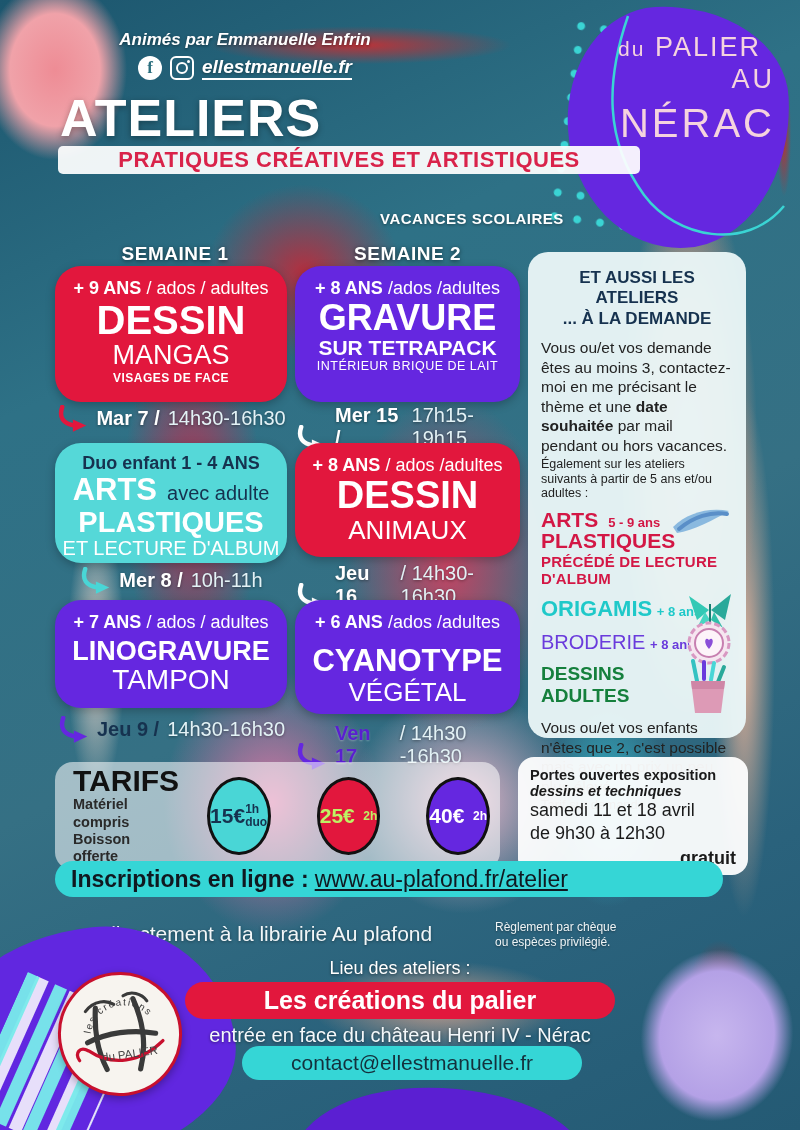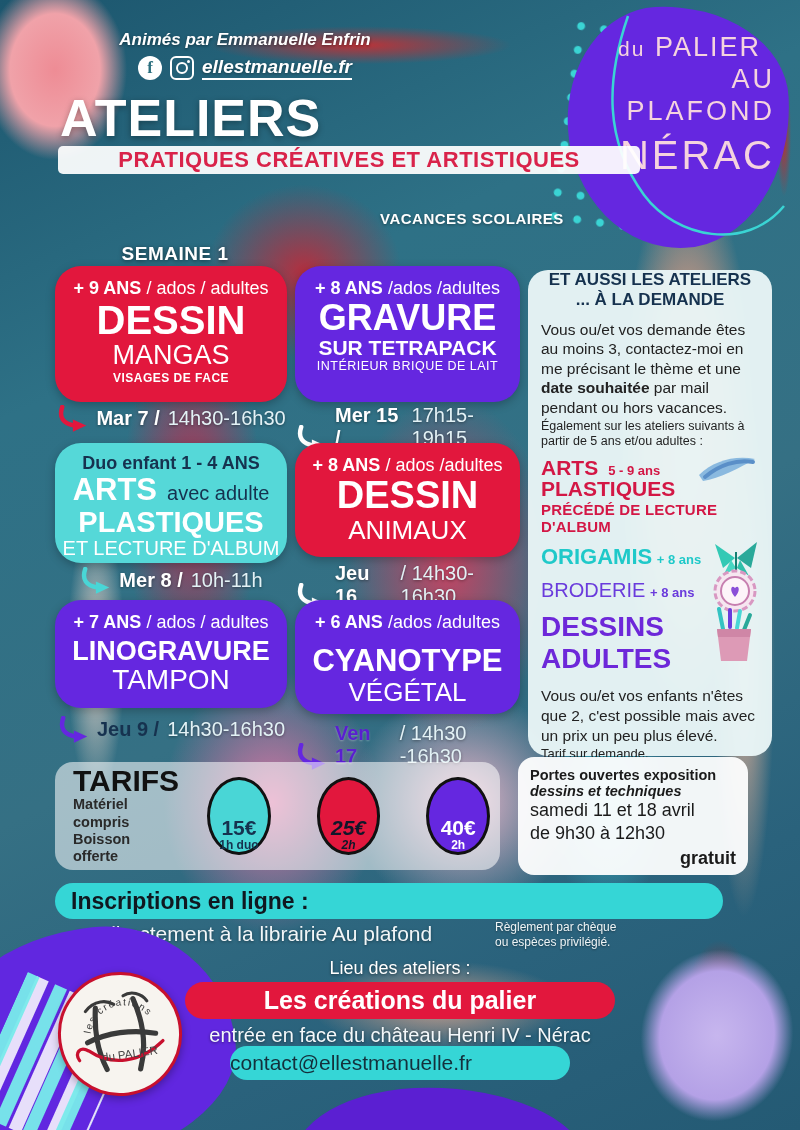--- a/index.html
+++ b/index.html
@@ -85,107 +85,107 @@
   .tiny{font-weight:700;font-size:12px;letter-spacing:.5px;}
   .date-row{position:absolute;display:flex;align-items:flex-end;justify-content:center;gap:8px;
     font-size:20px;text-shadow:0 1px 3px rgba(0,0,0,.4);}
   .date-row .day{font-weight:800;}
   .date-row .time{font-weight:400;color:#e3f2f6;}
   .date-row svg{flex:0 0 auto;margin-bottom:-2px;}
   .c-red{color:#e2173d;} .c-cyan{color:#49d6d6;} .c-purple{color:#6527e0;} .c-white{color:#fff;}
   .day-navy{color:#16324f !important;text-shadow:none;}
   .day-purple{color:#5a1fd0 !important;text-shadow:0 1px 2px rgba(255,255,255,.3);}
   
-  .sidebar{left:528px;top:270px;width:244px;height:486px;background:rgba(233,246,247,.96);
-    border-radius:20px;padding:0 13px;box-sizing:border-box;color:#222;}
+  .sidebar{left:528px;top:252px;width:218px;height:486px;background:rgba(233,246,247,.96);
+    border-radius:20px;padding:16px 13px;box-sizing:border-box;color:#222;}
   .sb-title{font-weight:800;color:#16324f;font-size:17px;text-align:center;line-height:1.2;}
   .sb-p{font-size:15.5px;line-height:1.26;margin-top:9px;}
   .sb-p b{font-weight:800;}
   .sb-small{font-size:12.5px;line-height:1.15;margin-top:2px;}
   .sb-item{position:relative;margin-top:9px;}
   .sb-arts .l{color:#d31745;font-weight:800;font-size:21px;line-height:1.0;}
   .sb-arts .age{color:#d31745;font-size:13px;font-weight:700;margin-left:10px;}
   .sb-arts .note{color:#d31745;font-weight:800;font-size:15px;letter-spacing:.2px;margin-top:2px;}
   .sb-origami{color:#1fc9c9;font-weight:800;font-size:22px;}
   .sb-broderie{color:#6a3bdc;font-weight:400;font-size:20px;}
   .sb-item .age2{font-size:13px;font-weight:700;}
-  .sb-dessins{color:#6d28d9;font-weight:800;font-size:28px;line-height:1.15;}
+  .sb-dessins{color:#15803d;font-weight:800;font-size:19px;line-height:1.15;}
   .sb-icon{position:absolute;right:0;top:-6px;}
   
   .tarifs{left:55px;top:762px;width:445px;height:108px;background:rgba(255,255,255,.55);
     border-radius:18px;display:flex;align-items:center;padding:0 10px 0 18px;box-sizing:border-box;gap:14px;}
   .tarifs-head{width:128px;}
   .tarifs-head .t{font-size:30px;font-weight:800;color:#111;line-height:1;}
   .tarifs-head .s{font-size:14.5px;font-weight:700;color:#2a2a2a;line-height:1.2;}
-  .price{width:72px;height:72px;border-radius:50%;border:3px solid #111;display:flex;flex-direction:column;
-    align-items:center;justify-content:flex-end;line-height:1.05;}
+  .price{width:72px;height:72px;border-radius:50%;border:3px solid #111;display:flex;flex-direction:row;
+    align-items:center;justify-content:space-between;line-height:1.05;}
   .price .a{font-size:21px;font-weight:800;}
   .price .d{font-size:12px;font-weight:700;}
   .price.cyan{background:#49d6d6;color:#16324f;margin-left:14px;}
-  .price.red{background:#e2173d;color:#0f172a;margin-left:32px;font-style:italic;}
+  .price.red{background:#e2173d;color:#bef264;margin-left:32px;}
   .price.purple{background:#6527e0;color:#fff;margin-left:32px;}
   .open-days{left:518px;top:757px;width:230px;height:118px;background:rgba(255,255,255,.94);
     border-radius:16px;padding:10px 12px;box-sizing:border-box;color:#1a1a1a;}
   .od1{font-weight:800;font-size:14.5px;}
   .od2{font-weight:800;font-style:italic;font-size:14.5px;}
   .od3{font-size:18px;line-height:1.25;}
   .od-free{font-weight:800;font-size:18px;text-align:right;margin-top:4px;}
   
-  .signup-pill{left:55px;top:883px;width:668px;height:36px;background:#35d6d6;border-radius:18px;
+  .signup-pill{left:55px;top:861px;width:668px;height:36px;background:#35d6d6;border-radius:18px;
     display:flex;align-items:center;padding-left:16px;box-sizing:border-box;white-space:nowrap;}
   .signup-pill .lbl{color:#101820;font-weight:800;font-size:23px;}
   .signup-pill .url{color:#101820;font-weight:400;font-size:23px;text-decoration:underline;margin-left:6px;}
   .signup-alt{left:75px;top:922px;color:#f2f6f8;font-size:21px;text-shadow:0 1px 3px rgba(0,0,0,.4);}
   .payment{left:495px;top:920px;color:#eef4f6;font-size:12px;line-height:1.25;text-shadow:0 1px 2px rgba(0,0,0,.4);}
   .venue-label{left:0;top:958px;width:800px;text-align:center;color:#fff;font-size:18px;
     text-shadow:0 1px 3px rgba(0,0,0,.45);}
   .venue-pill{left:185px;top:982px;width:430px;height:37px;background:#e2173d;border-radius:19px;
     display:flex;align-items:center;justify-content:center;}
   .venue-pill span{color:#fff;font-weight:800;font-size:25px;}
   .address{left:0;top:1024px;width:800px;text-align:center;color:#f4f8fa;font-size:20px;
     text-shadow:0 1px 3px rgba(0,0,0,.45);}
-  .email-pill{left:230px;top:1046px;width:340px;height:34px;background:#35d6d6;border-radius:17px;
-    display:flex;align-items:center;}
+  .email-pill{left:242px;top:1046px;width:340px;height:34px;background:#35d6d6;border-radius:17px;
+    display:flex;align-items:center;justify-content:center;}
   .email-pill span{color:#14303c;font-size:21px;}
   
   .stamp{left:58px;top:972px;width:118px;height:118px;border-radius:50%;background:#f7f4ef;
     border:3px solid #c8102e;transform:rotate(-8deg);box-shadow:0 3px 8px rgba(0,0,0,.3);
     display:flex;align-items:center;justify-content:center;}
 </style>
 </head>
 <body>
 
 <div class="poster">
 
   <div class="abs splash-tl"></div>
   <div class="abs blob-dots"></div>
   <div class="abs blob-logo"></div>
   <svg class="abs blob-curve" viewBox="0 0 234 250">
     <path d="M62 6 C40 70 38 130 78 185 C110 228 180 242 218 196" fill="none" stroke="#3ad4d4" stroke-width="2.5"></path>
   </svg>
   <div class="abs blob-text">
     <div class="l1"><span class="du">du</span> <span>PALIER</span></div>
     <div class="l2">AU</div>
-    <div class="l3">PLAFOND</div>
     <div class="l4">NÉRAC</div>
   </div>
 
   <div class="abs hosted">Animés par Emmanuelle Enfrin</div>
   <div class="abs social">
     <span class="fb-icon">f</span>
     <span class="ig-icon"></span>
     <span class="handle">ellestmanuelle.fr</span>
   </div>
   <div class="abs title-main">ATELIERS</div>
   <div class="abs title-band">
     <span>PRATIQUES CRÉATIVES ET ARTISTIQUES</span>
   </div>
   <div class="abs title-period">VACANCES SCOLAIRES</div>
 
   <div class="abs week-label" style="left:60px;top:243px;width:230px;">SEMAINE 1</div>
+  <div class="abs week-label" style="left:295px;top:243px;width:225px;">SEMAINE 2</div>
 
   <div class="card red" style="left:55px;top:266px;width:232px;height:136px;">
     <div class="age-line"><b>+ 9 ANS</b> <span>/ ados / adultes</span></div>
     <div class="big" style="font-size:40px;">DESSIN</div>
     <div class="mid" style="font-size:27px;">MANGAS</div>
     <div class="tiny">VISAGES DE FACE</div>
   </div>
   <div class="abs date-row c-red" style="left:55px;top:405px;width:232px;">
     <svg viewBox="0 0 36 30" width="32" height="27">
         <path d="M7 2 C3 14 8 21 21 23" fill="none" stroke="currentColor" stroke-width="5" stroke-linecap="round"></path>
@@ -352,20 +352,21 @@
   <div class="abs open-days">
     <div class="od1">Portes ouvertes exposition</div>
     <div class="od2">dessins et techniques</div>
     <div class="od3">samedi 11 et 18 avril</div>
     <div class="od3">de 9h30 à 12h30</div>
     <div class="od-free">gratuit</div>
   </div>
 
   <div class="abs signup-pill">
     <span class="lbl">Inscriptions en ligne :</span>
+    <span class="url">www.au-plafond.fr/atelier</span>
   </div>
   <div class="abs signup-alt">ou directement à la librairie Au plafond</div>
   <div class="abs payment">
     <div>Règlement par chèque</div>
     <div>ou espèces privilégié.</div>
   </div>
 
   <div class="abs blob-bl"></div>
   <div class="abs dashes-bl"></div>
   <div class="abs blob-br"></div>

